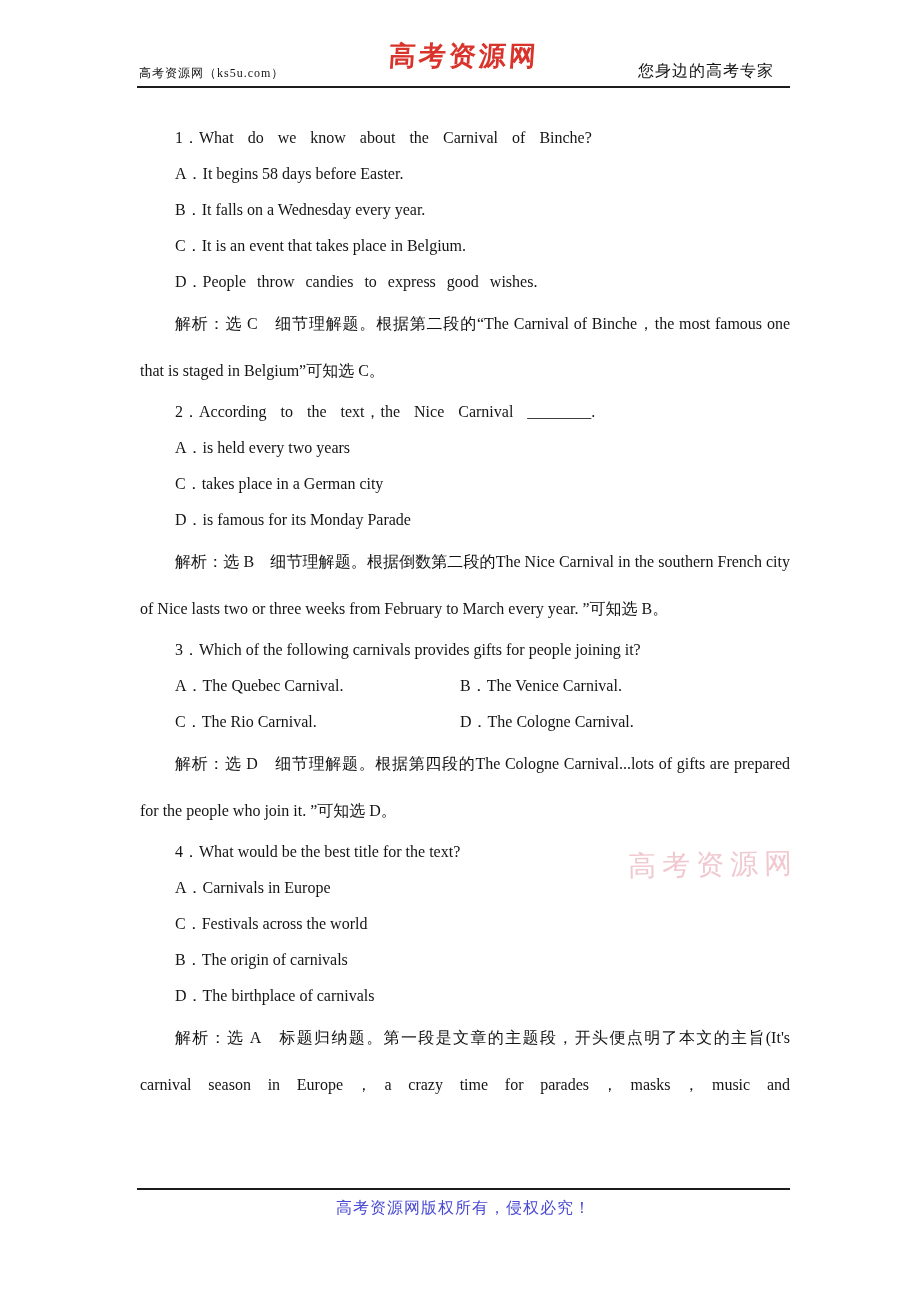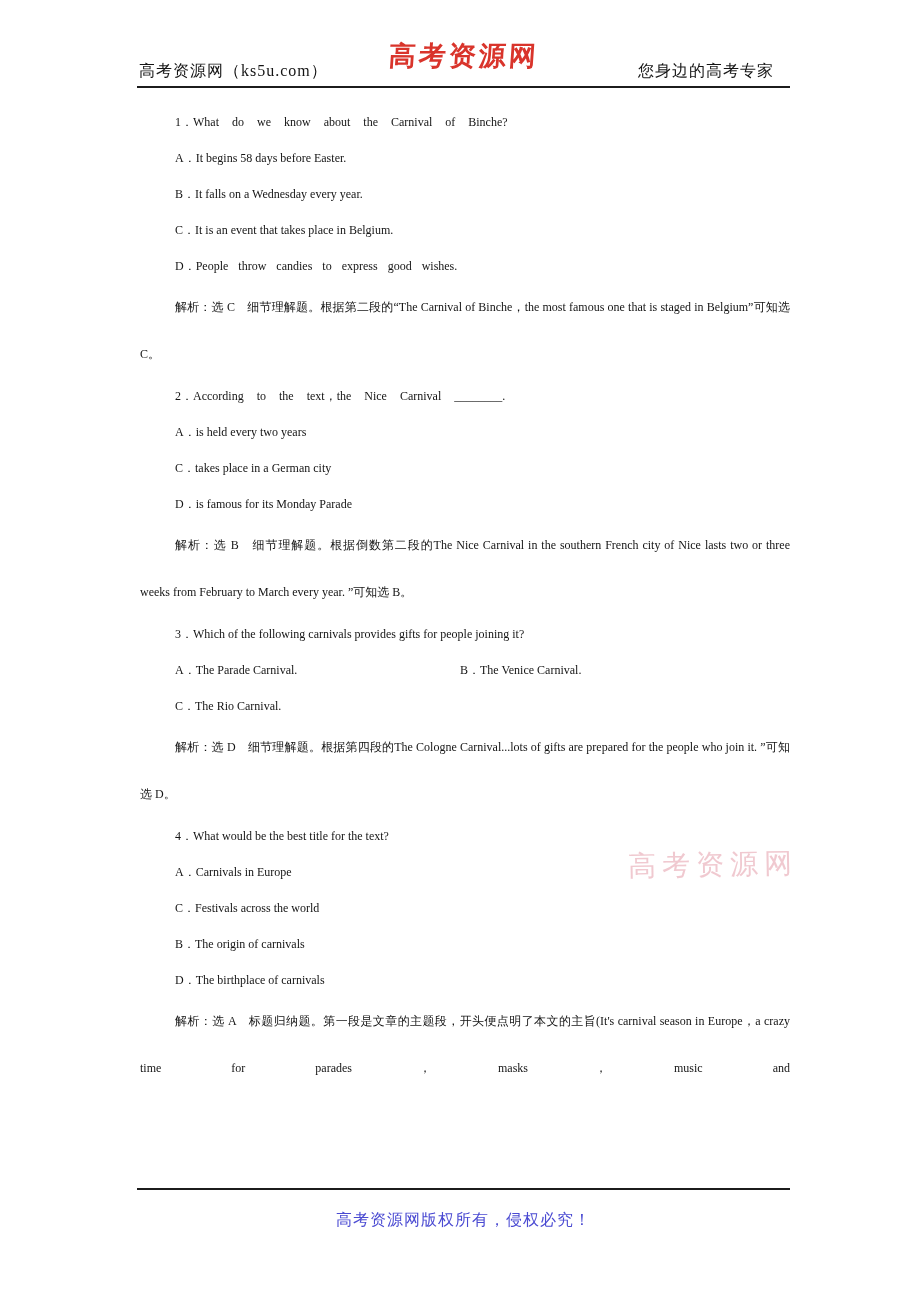--- a/index.html
+++ b/index.html
@@ -4,41 +4,41 @@
 <style>
   html,body{margin:0;padding:0;background:#ffffff;}
   .page{
     position:relative;width:920px;height:1302px;overflow:hidden;
     background:#ffffff;color:#141414;
     font-family:"Liberation Serif","DejaVu Serif",serif;
   }
   
   .header{position:absolute;left:137px;top:34px;width:653px;height:52px;
           border-bottom:2px solid #1c1c1c;}
-  .header-left{position:absolute;left:2px;bottom:4px;font-size:16px;letter-spacing:1px;}
+  .header-left{position:absolute;left:2px;bottom:4px;font-size:12px;letter-spacing:1px;}
   .header-right{position:absolute;right:16px;bottom:4px;font-size:16px;letter-spacing:1px;}
   .logo{position:absolute;left:50%;transform:translateX(-50%) skewX(-4deg);top:4px;
         font-size:27px;font-weight:bold;color:#d9342b;letter-spacing:3px;}
   
-  .content{position:absolute;left:140px;top:104px;width:650px;font-size:12px;}
+  .content{position:absolute;left:140px;top:120px;width:650px;font-size:16px;}
   .stem,.opt{line-height:36px;margin:0;padding-left:35px;}
   .analysis{line-height:47px;margin:0;text-indent:35px;text-align:justify;}
   .justify-last{text-align-last:justify;}
   .ws10{word-spacing:10px;}
   .ws8{word-spacing:7px;}
   .opt-row{display:flex;line-height:36px;}
   .opt-row .col1{width:320px;padding-left:35px;box-sizing:border-box;}
   .opt-row .col2{flex:1;}
   
   .watermark{position:absolute;left:628px;top:846px;font-size:28px;letter-spacing:6px;
              color:#eec0c8;opacity:.85;transform:rotate(-1deg);pointer-events:none;}
   
   .footer{position:absolute;left:137px;top:1188px;width:653px;
           border-top:2px solid #1c1c1c;text-align:center;}
-  .footer-text{margin:0;padding-top:20px;font-size:16px;color:#4a4ad2;letter-spacing:1px;}
+  .footer-text{margin:0;padding-top:8px;font-size:16px;color:#4a4ad2;letter-spacing:1px;}
 </style>
 </head>
 <body>
 
 <div class="page">
 
   <div class="header">
     <span class="header-left">高考资源网（ks5u.com）</span>
     <span class="logo">高考资源网</span>
     <span class="header-right">您身边的高考专家</span>
@@ -54,25 +54,26 @@
     <p class="analysis">解析：选 C　细节理解题。根据第二段的“The Carnival of Binche，the most famous one that is staged in Belgium”可知选 C。</p>
 
     <p class="stem ws10">2．According to the text，the Nice Carnival ________.</p>
     <p class="opt">A．is held every two years</p>
     <p class="opt">C．takes place in a German city</p>
     <p class="opt">D．is famous for its Monday Parade</p>
     <p class="analysis">解析：选 B　细节理解题。根据倒数第二段的The Nice Carnival in the southern French city of Nice lasts two or three weeks from February to March every year. ”可知选 B。</p>
 
     <p class="stem">3．Which of the following carnivals provides gifts for people joining it?</p>
     <div class="opt-row">
-      <span class="col1">A．The Parade Carnival.</span>
+      <span class="col1">A．The Quebec Carnival.</span>
       <span class="col2">B．The Venice Carnival.</span>
     </div>
     <div class="opt-row">
       <span class="col1">C．The Rio Carnival.</span>
+      <span class="col2">D．The Cologne Carnival.</span>
     </div>
     <p class="analysis">解析：选 D　细节理解题。根据第四段的The Cologne Carnival...lots of gifts are prepared for the people who join it. ”可知选 D。</p>
 
     <p class="stem">4．What would be the best title for the text?</p>
     <p class="opt">A．Carnivals in Europe</p>
     <p class="opt">C．Festivals across the world</p>
     <p class="opt">B．The origin of carnivals</p>
     <p class="opt">D．The birthplace of carnivals</p>
     <p class="analysis justify-last">解析：选 A　标题归纳题。第一段是文章的主题段，开头便点明了本文的主旨(It's carnival season in Europe，a crazy time for parades，masks，music and</p>
 

